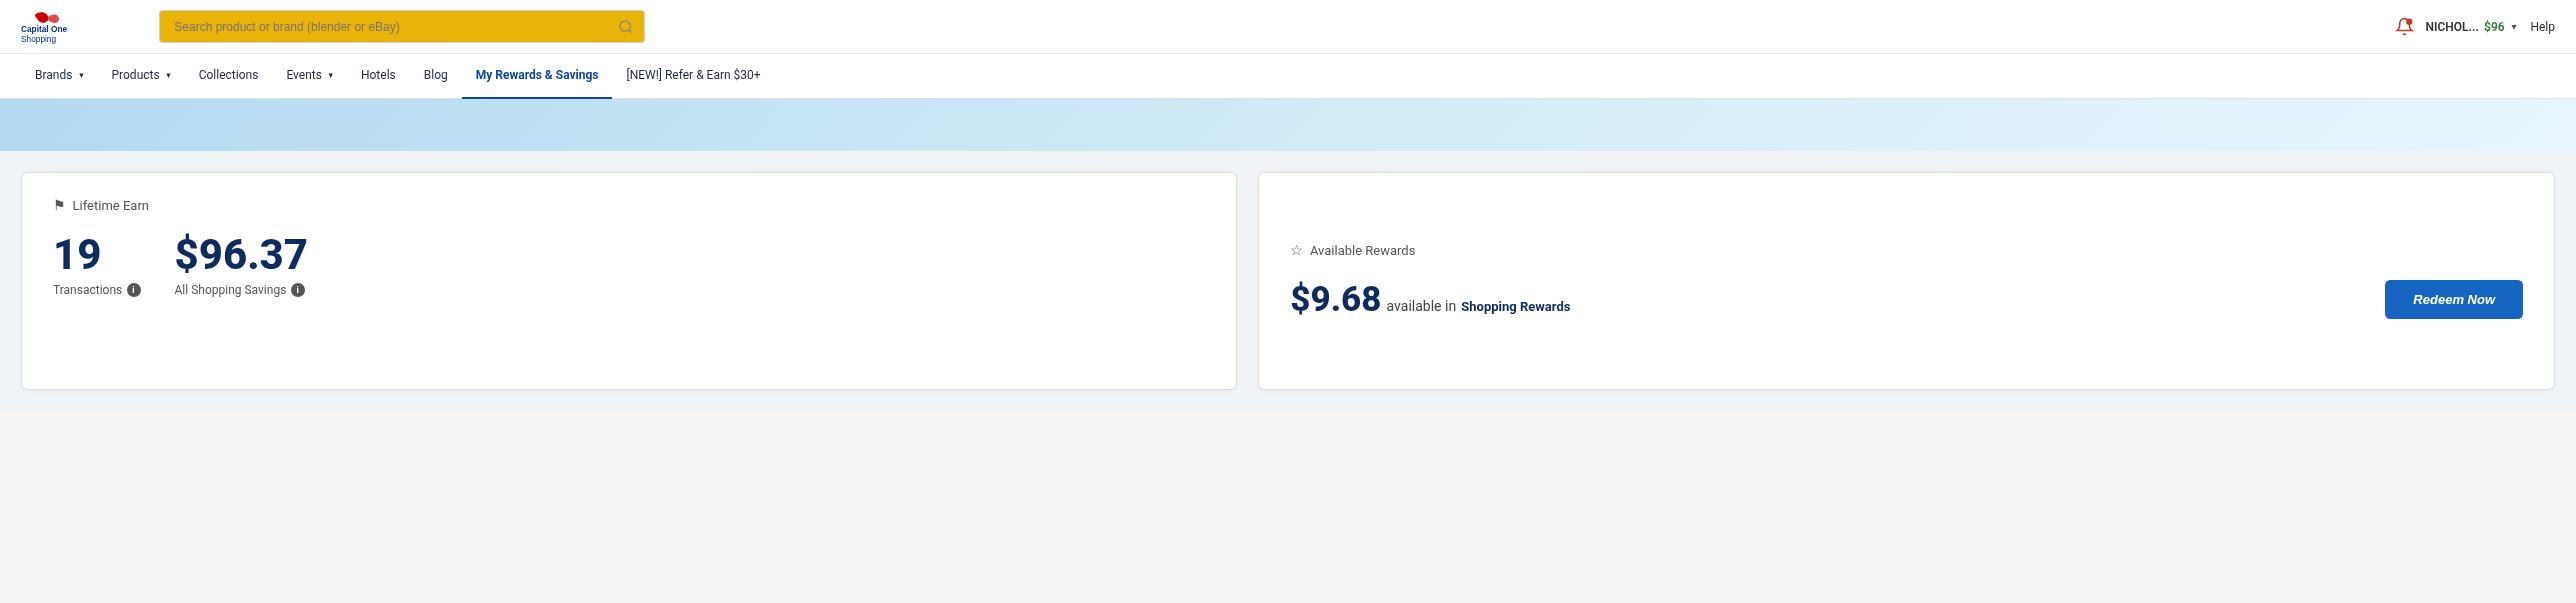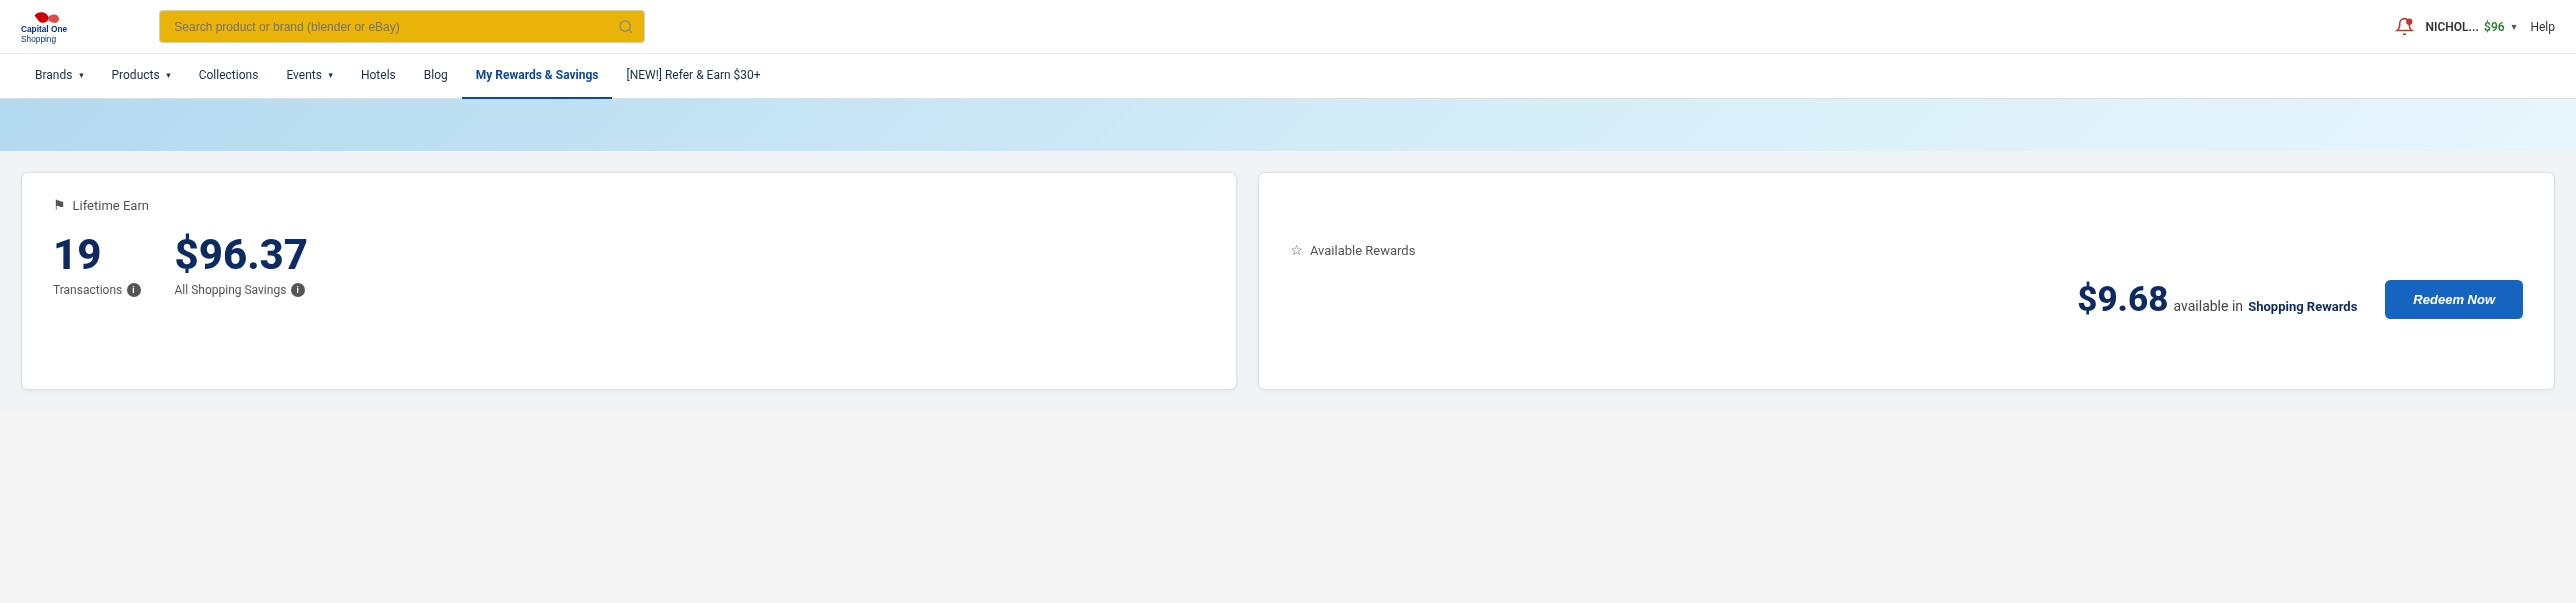--- a/index.html
+++ b/index.html
@@ -198,21 +198,21 @@
       color: #fff;
       font-size: 8.7px;
       font-weight: bold;
       cursor: pointer;
     }
 
     
     .right-card-inner {
       display: flex;
       align-items: center;
-      justify-content: flex-end;
+      justify-content: space-between;
       width: 100%;
       gap: 28px;
     }
     .available-amount-row {
       display: flex;
       align-items: baseline;
       gap: 5.2px;
     }
     .available-amount {
       font-size: 35px;

